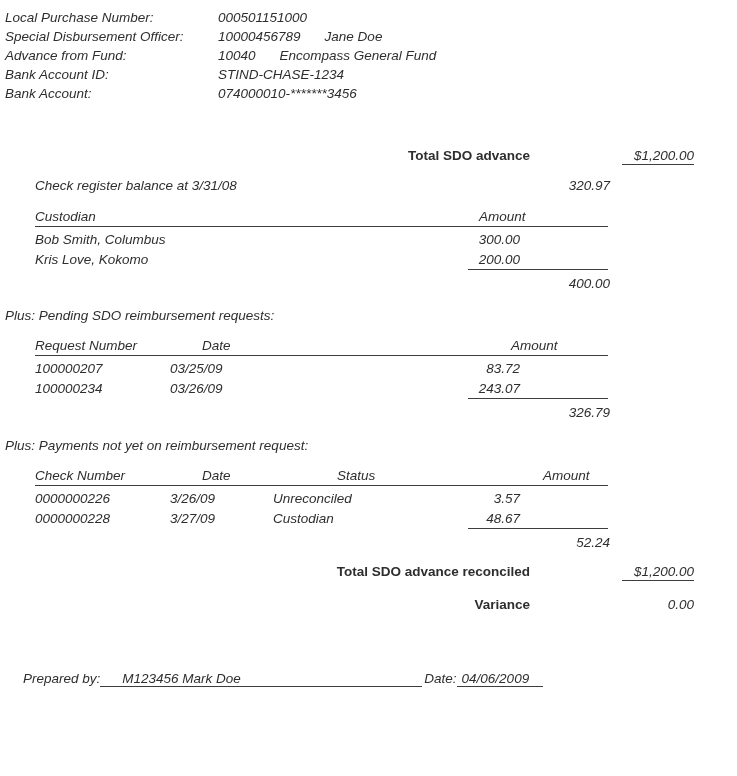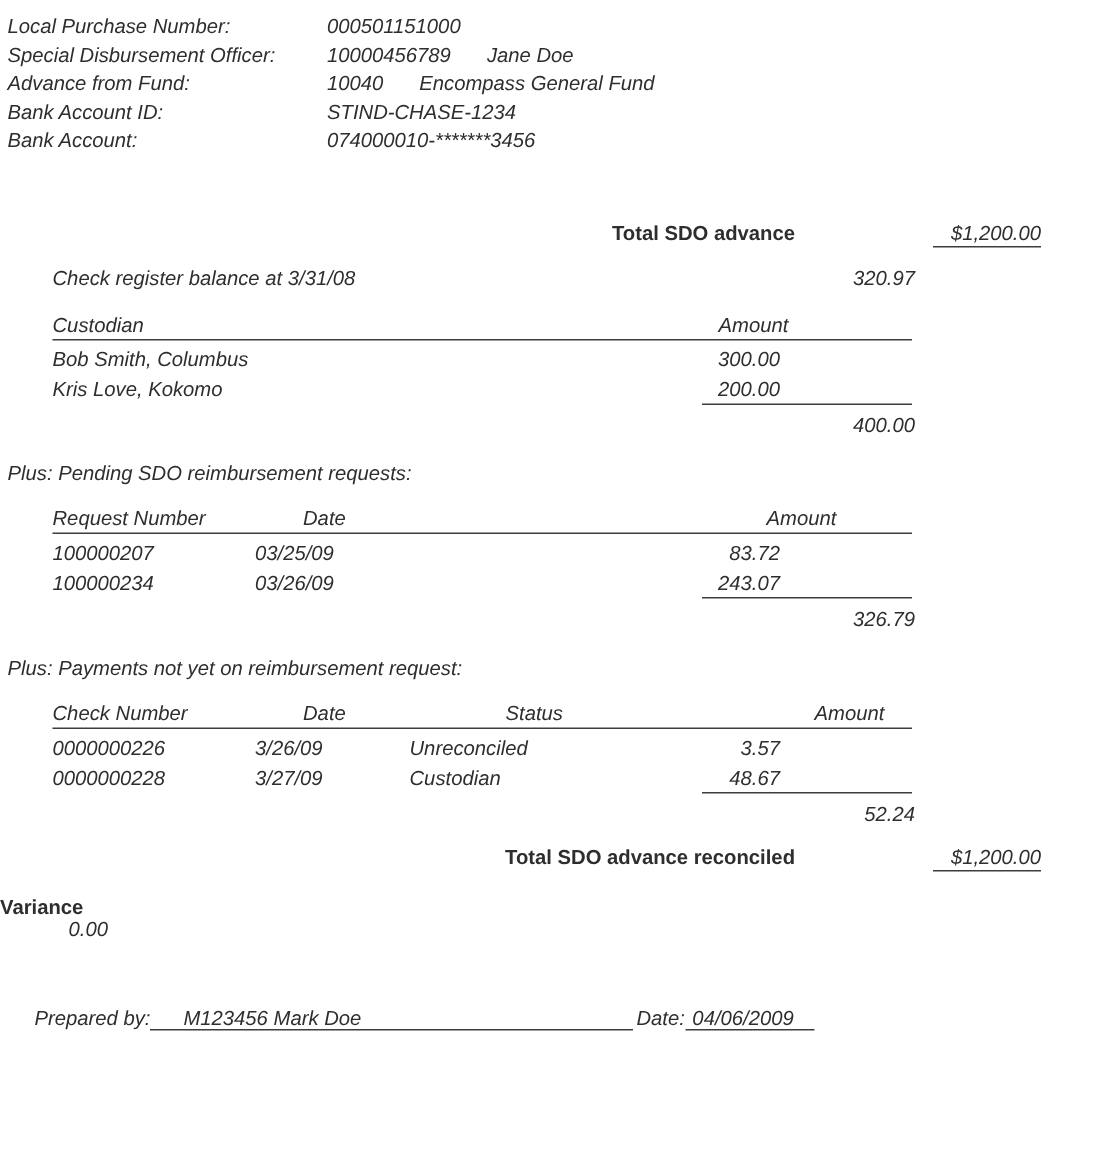--- a/index.html
+++ b/index.html
@@ -22,21 +22,21 @@
   }
   
   .hdr-row{display:flex;padding-left:5px;line-height:19px;}
   .hdr-label{width:213px;flex:none;}
   .hdr-value{white-space:nowrap;}
   .hdr-value2{margin-left:24px;white-space:nowrap;}
   
   .grand-row{display:flex;align-items:baseline;height:18px;}
   .grand-row.advance{margin-top:45px;}
   .grand-row.reconciled{margin-top:14px;}
-  .grand-row.variance{margin-top:15px;flex-direction:column;}
+  .grand-row.variance{margin-top:15px;}
   .grand-label{flex:1;text-align:right;padding-right:92px;font-style:normal;font-weight:bold;}
   .grand-value{flex:none;width:72px;margin-right:20px;text-align:right;white-space:nowrap;}
   .grand-value.uline{border-bottom:1px solid var(--line);padding-bottom:1px;}
   
   .check-row{display:flex;align-items:baseline;margin-top:12px;padding-left:35px;height:18px;}
   .check-label{flex:1;}
   .check-value{text-align:right;margin-right:104px;}
   
   .section-label{padding-left:5px;margin-top:12px;line-height:19px;}
   .section-label.s2{margin-top:15px;}

